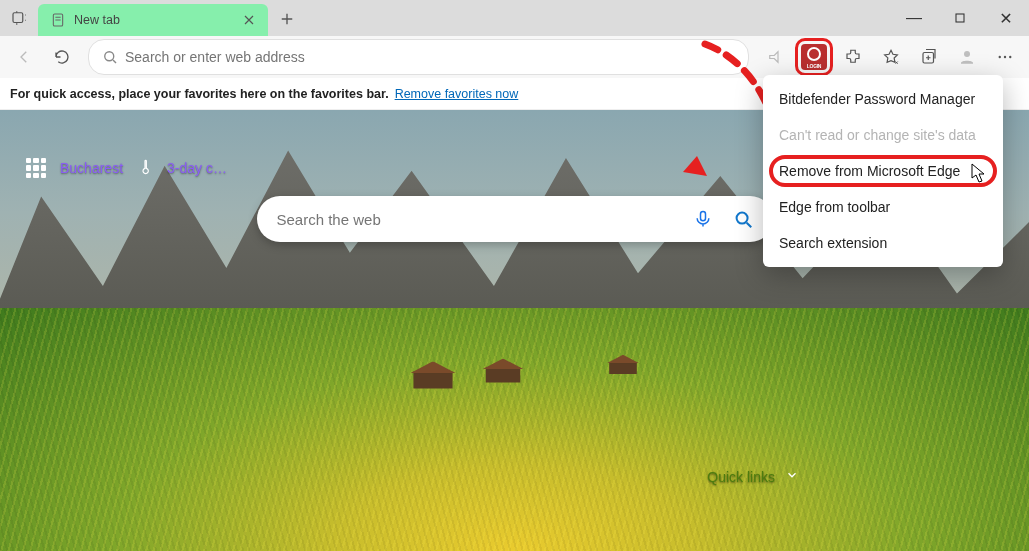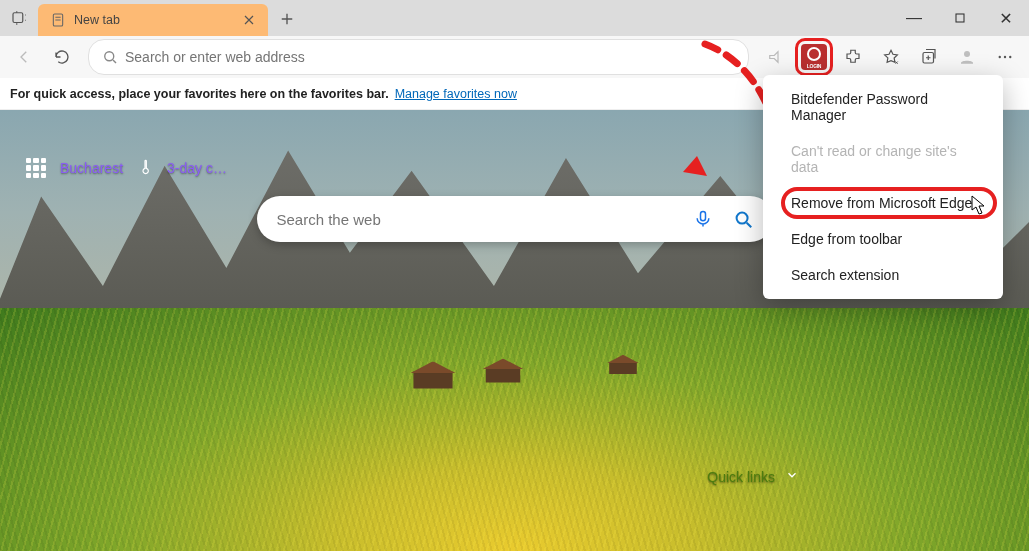--- a/index.html
+++ b/index.html
@@ -1,21 +1,21 @@
 <!DOCTYPE html>
 <html><head>
 <meta charset="utf-8">
 <style>
   * { box-sizing: border-box; margin: 0; padding: 0; font-family: "Segoe UI", Arial, sans-serif; }
   body { width: 1029px; height: 551px; overflow: hidden; background: #fff; position: relative; }
 
   
   .titlebar { height: 36px; background: #dcdcdc; display: flex; align-items: flex-end; position: relative; }
   .tab-spacer-btn { width: 38px; display:flex; align-items:center; justify-content:center; height:36px; color:#555; }
-  .tab { background: #fdba74; height: 32px; margin-top:0; border-radius: 6px 6px 0 0; display:flex; align-items:center; padding:0 10px 0 12px; min-width:230px; gap:8px; color:#444; font-size:12.5px; }
+  .tab { background: #86efac; height: 32px; margin-top:0; border-radius: 6px 6px 0 0; display:flex; align-items:center; padding:0 10px 0 12px; min-width:230px; gap:8px; color:#444; font-size:12.5px; }
   .tab .page-glyph { width:16px; height:16px; display:flex; align-items:center; justify-content:center; color:#666; }
   .tab .tab-title { flex:1; }
   .tab .tab-close { width:18px; height:18px; display:flex; align-items:center; justify-content:center; color:#555; cursor:pointer; }
   .newtab-btn { width:30px; height:30px; display:flex; align-items:center; justify-content:center; color:#555; margin-left:4px; margin-bottom:2px; cursor:pointer; }
   .win-controls { position:absolute; right:0; top:0; height:36px; display:flex; }
   .win-controls div { width:46px; display:flex; align-items:center; justify-content:center; color:#333; cursor:pointer; }
 
   
   .toolbar { height: 42px; background: #f7f7f7; display:flex; align-items:center; padding:0 6px; gap:2px; }
   .tool-btn { width:36px; height:36px; display:flex; align-items:center; justify-content:center; color:#555; border-radius:4px; cursor:pointer; }
@@ -62,21 +62,21 @@
   .websearch { position:absolute; top:86px; left:50%; transform:translateX(-50%); width:516px; height:46px; background:#fff; border-radius:23px; display:flex; align-items:center; padding:0 10px 0 20px; box-shadow:0 3px 10px rgba(0,0,0,0.25);}
   .websearch input{ flex:1; border:none; outline:none; font-size:15px; color:#666; }
   .ws-btn{ width:40px; height:40px; display:flex; align-items:center; justify-content:center; cursor:pointer;}
   .mic{ color:#1a73e8; }
   .searchglass{ color:#1177cc; }
 
   .quicklinks { position:absolute; bottom:66px; right:230px; color:#4d7c0f; font-size:14px; display:flex; align-items:center; gap:10px; text-shadow:0 1px 2px rgba(0,0,0,0.5); cursor:pointer;}
 
   
   .context-menu { position:absolute; top:75px; right:26px; width:240px; background:#fff; border-radius:6px; box-shadow:0 8px 28px rgba(0,0,0,0.28); padding:6px 0; z-index:50;}
-  .context-menu .item{ padding:10px 16px; font-size:14px; color:#222; cursor:pointer; position:relative;margin-left:12px;}
+  .context-menu .item{ padding:10px 16px; font-size:14px; color:#222; cursor:pointer; position:relative;}
   .context-menu .item.title{ font-weight:400; cursor:default;}
   .context-menu .item.disabled{ color:#b4b4b4; cursor:default;}
   .context-menu .item.highlight-ring{ }
   .ring { position:absolute; left:6px; right:6px; top:2px; bottom:2px; border:4px solid #e62020; border-radius:20px; pointer-events:none;}
   .cursor-arrow { position:absolute; width:14px; height:20px; right:18px; top:10px; }
 
   
   svg.tutorial { position:absolute; top:38px; right:236px; z-index:40; }
 
   
@@ -189,21 +189,21 @@
           <circle cx="5" cy="12" r="1.6"></circle>
           <circle cx="12" cy="12" r="1.6"></circle>
           <circle cx="19" cy="12" r="1.6"></circle>
         </svg>
     </div>
   </div>
 </div>
 
 <div class="favbar">
   <span style="font-weight:600">For quick access, place your favorites here on the favorites bar.</span>
-  <a>Manage favorites now</a>
+  <a>Remove favorites now</a>
 </div>
 
 <div class="content">
   <div class="bg">
     <div class="sky"></div>
     <div class="mountain"></div>
     <div class="grass"></div>
     <div class="cabin cabin1"></div>
     <div class="cabin cabin2"></div>
     <div class="cabin cabin3"></div>

